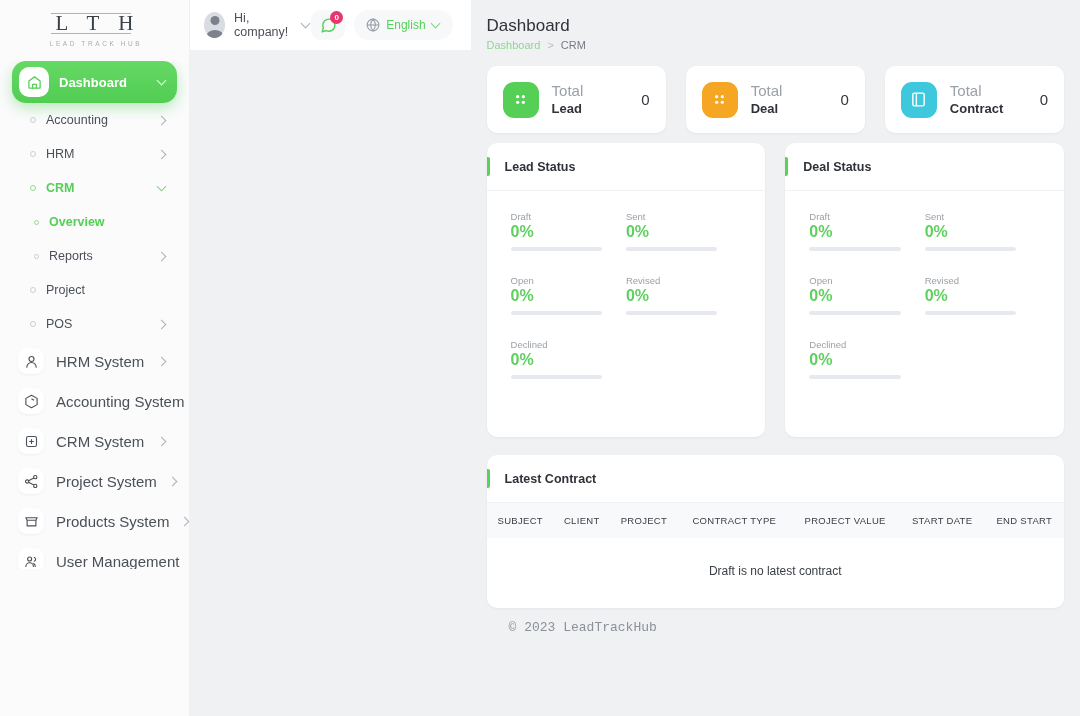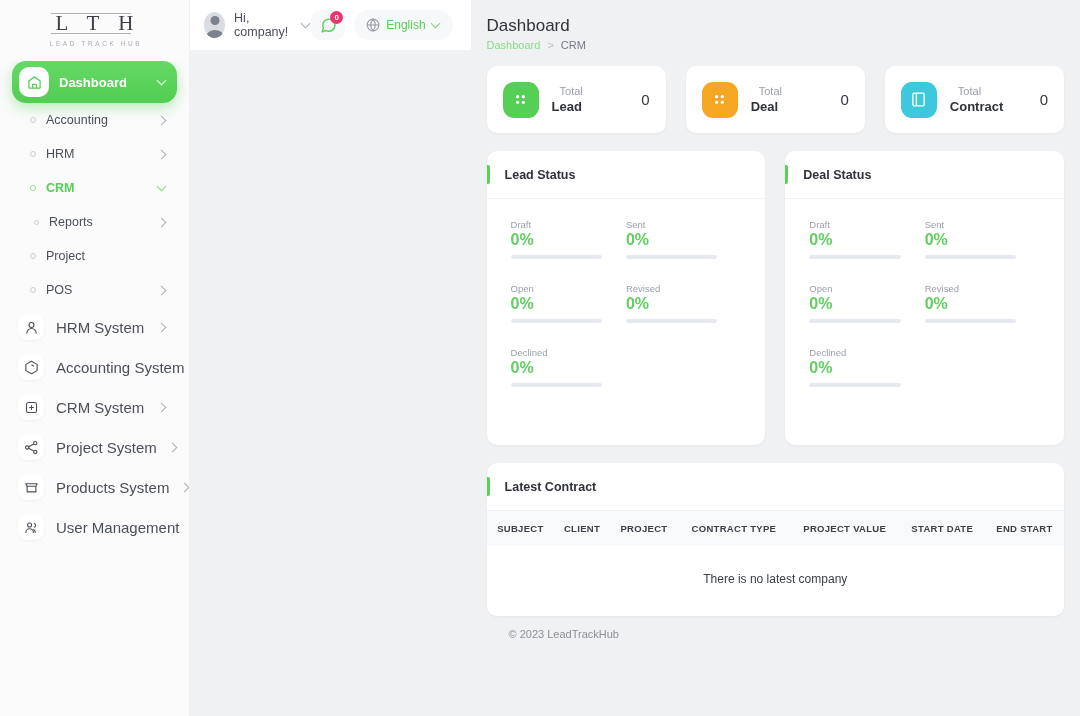--- a/index.html
+++ b/index.html
@@ -131,25 +131,25 @@
 
   .cards { display: flex; gap: 20px; margin-top: 15px; }
   .card {
     flex: 1; background: #fff; border-radius: 10px; height: 67px;
     display: flex; align-items: center; padding: 0 16px;
     box-shadow: 0 1px 3px rgba(20,25,35,.05);
   }
   .card-ico { width: 36px; height: 36px; border-radius: 11px;
     display: flex; align-items: center; justify-content: center; flex: 0 0 36px; }
   .card-txt { margin-left: 13px; }
-  .card-sub { font-size: 11px; color: #9ba1a9; line-height: 1.3; margin-left: 8px; }
+  .card-sub { font-size: 15px; color: #9ba1a9; line-height: 1.3; }
   .card-name { font-size: 13px; color: #2f3339; font-weight: 700; line-height: 1.35; }
   .card-val { margin-left: auto; font-size: 15px; color: #33373d; }
 
-  .panels { display: flex; gap: 20px; margin-top: 18px; }
+  .panels { display: flex; gap: 20px; margin-top: 10px; }
   .panel {
     flex: 1; background: #fff; border-radius: 10px;
     box-shadow: 0 1px 3px rgba(20,25,35,.05); overflow: hidden;
   }
   .panel-head {
     height: 48px; display: flex; align-items: center; padding-left: 18px;
     border-bottom: 1px solid #f1f2f4; position: relative;
   }
   .panel-head::before {
     content: ""; position: absolute; left: 0; top: 14px; bottom: 14px;
@@ -165,25 +165,25 @@
   .panel.lead .panel-body { min-height: 246px; }
   .panel.deal .panel-body { min-height: 246px; }
 
   .table-card {
     background: #fff; border-radius: 10px; margin-top: 18px;
     box-shadow: 0 1px 3px rgba(20,25,35,.05); overflow: hidden;
   }
   table { width: 100%; border-collapse: collapse; }
   thead tr { background: #f8f9fb; }
   th {
-    font-size: 9.5px; color: #3b4047; font-weight: 700; letter-spacing: .3px;
+    font-size: 9.5px; color: #3b4047; font-weight: 400; letter-spacing: .3px;
     padding: 12px 6px; text-align: center; white-space: nowrap;
   }
   td.empty { text-align: center; font-size: 12px; color: #3b4047; padding: 26px 0 30px; }
-  .footer { padding: 12px 0 14px 22px; font-size: 11px; color: #8b9099; }
+  .footer { padding: 12px 0 14px 22px; font-size: 13px; color: #8b9099; font-family: Liberation Mono, monospace; }
 </style>
 </head>
 <body>
 
 <div class="app">
 
   <aside class="sidebar">
     <div class="brand">
       <div class="brand-mark">L T H</div>
       <div class="brand-sub">LEAD TRACK HUB</div>
@@ -206,20 +206,24 @@
         </div>
         <div class="nav-item">
           <span class="bullet"></span>
           <span class="lbl">HRM</span>
           <span class="chev"></span>
         </div>
         <div class="nav-item green">
           <span class="bullet"></span>
           <span class="lbl">CRM</span>
           <span class="chev down"></span>
+        </div>
+        <div class="nav-item green sub">
+          <span class="bullet"></span>
+          <span class="lbl">Overview</span>
         </div>
         <div class="nav-item sub">
           <span class="bullet"></span>
           <span class="lbl">Reports</span>
           <span class="chev"></span>
         </div>
         <div class="nav-item">
           <span class="bullet"></span>
           <span class="lbl">Project</span>
         </div>
@@ -459,21 +463,21 @@
                 <th>CLIENT</th>
                 <th>PROJECT</th>
                 <th>CONTRACT TYPE</th>
                 <th>PROJECT VALUE</th>
                 <th>START DATE</th>
                 <th>END START</th>
               </tr>
             </thead>
           <tbody>
               <tr>
-            <td class="empty" id="emptyCell" colspan="7">There is no latest company</td>
+            <td class="empty" id="emptyCell" colspan="7">Draft is no latest contract</td>
           </tr>
             </tbody>
         </table>
       </section>
 
       <div class="footer">© 2023 LeadTrackHub</div>
     </div>
   </div>
 </div>
 

